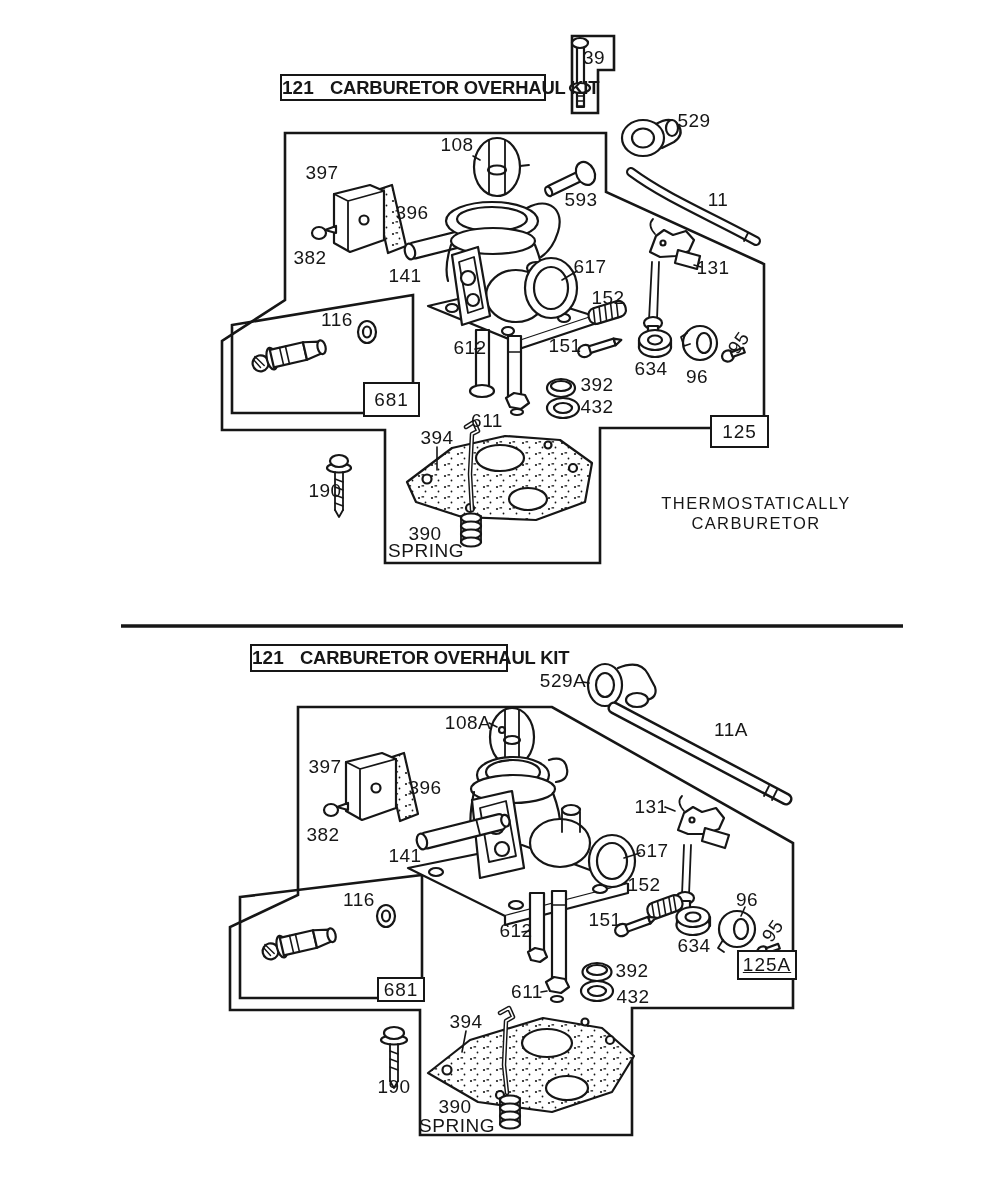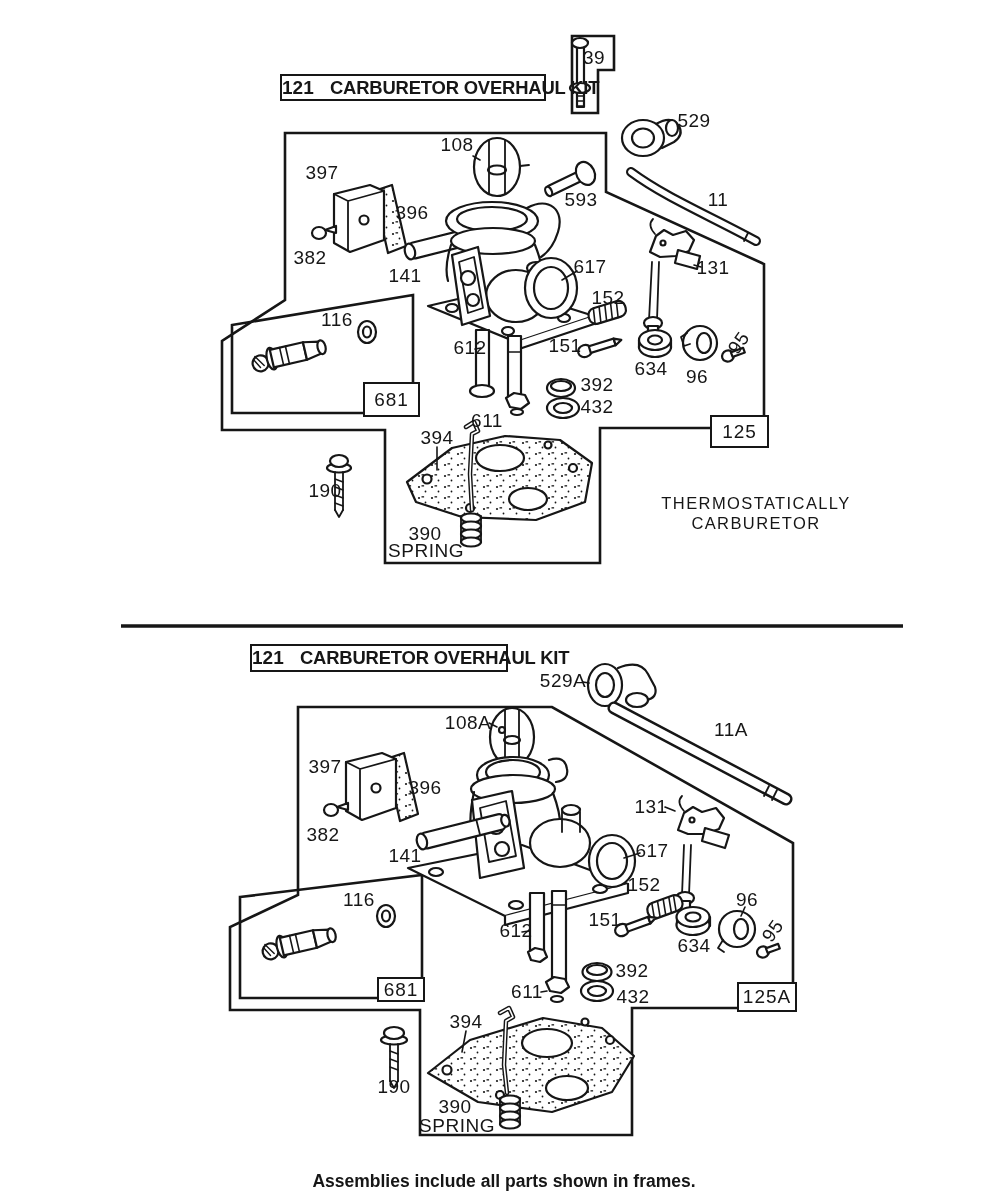--- a/index.html
+++ b/index.html
@@ -423,21 +423,20 @@
   </div>
 
   <div class="header-box" style="left:250px;top:644px;width:258px;height:28px;box-sizing:border-box;">
     <span class="num">121</span>
     <span class="ttl">CARBURETOR OVERHAUL KIT</span>
   </div>
 
   <span class="note-line" style="left:756px;top:503px;">THERMOSTATICALLY</span>
   <span class="note-line" style="left:756px;top:523px;">CARBURETOR</span>
 
-  <div class="caption" style="left:504px;top:1181px;">Assemblies include all parts shown in frames.</div>
 <span class="part-label" style="left: 594px; top: 58px;">39</span>
     <span class="part-label" style="left: 694px; top: 121px;">529</span>
     <span class="part-label" style="left: 457px; top: 145px;">108</span>
     <span class="part-label" style="left: 581px; top: 200px;">593</span>
     <span class="part-label" style="left: 718px; top: 200px; text-align: center;">11</span>
     <span class="part-label" style="left: 322px; top: 173px;">397</span>
     <span class="part-label" style="left: 412px; top: 213px;">396</span>
     <span class="part-label" style="left: 310px; top: 258px;">382</span>
     <span class="part-label" style="left: 405px; top: 276px;">141</span>
     <span class="part-label" style="left: 590px; top: 267px;">617</span>
@@ -475,14 +474,14 @@
     <span class="part-label" style="left: 694px; top: 946px;">634</span>
     <span class="part-label" style="left: 773px; top: 931px; transform: translate(-50%, -50%) rotate(-55deg);">95</span>
     <span class="part-label" style="left: 632px; top: 971px;">392</span>
     <span class="part-label" style="left: 527px; top: 992px;">611</span>
     <span class="part-label" style="left: 633px; top: 997px;">432</span>
     <span class="part-label" style="left: 466px; top: 1022px;">394</span>
     <span class="part-label" style="left: 394px; top: 1087px;">190</span>
     <span class="part-label" style="left: 455px; top: 1107px;">390</span>
     <span class="part-label" style="left: 457px; top: 1126px;">SPRING</span>
     <div class="assembly-tag" style="left: 377px; top: 977px; width: 44px; height: 21px;">681</div>
-    <div class="assembly-tag" style="left: 737px; top: 982px; width: 56px; height: 26px;">125A</div>
+    <div class="assembly-tag" style="left: 737px; top: 950px; width: 56px; height: 26px; text-decoration: underline;">125A</div>
   </div>
 
 </body></html>

